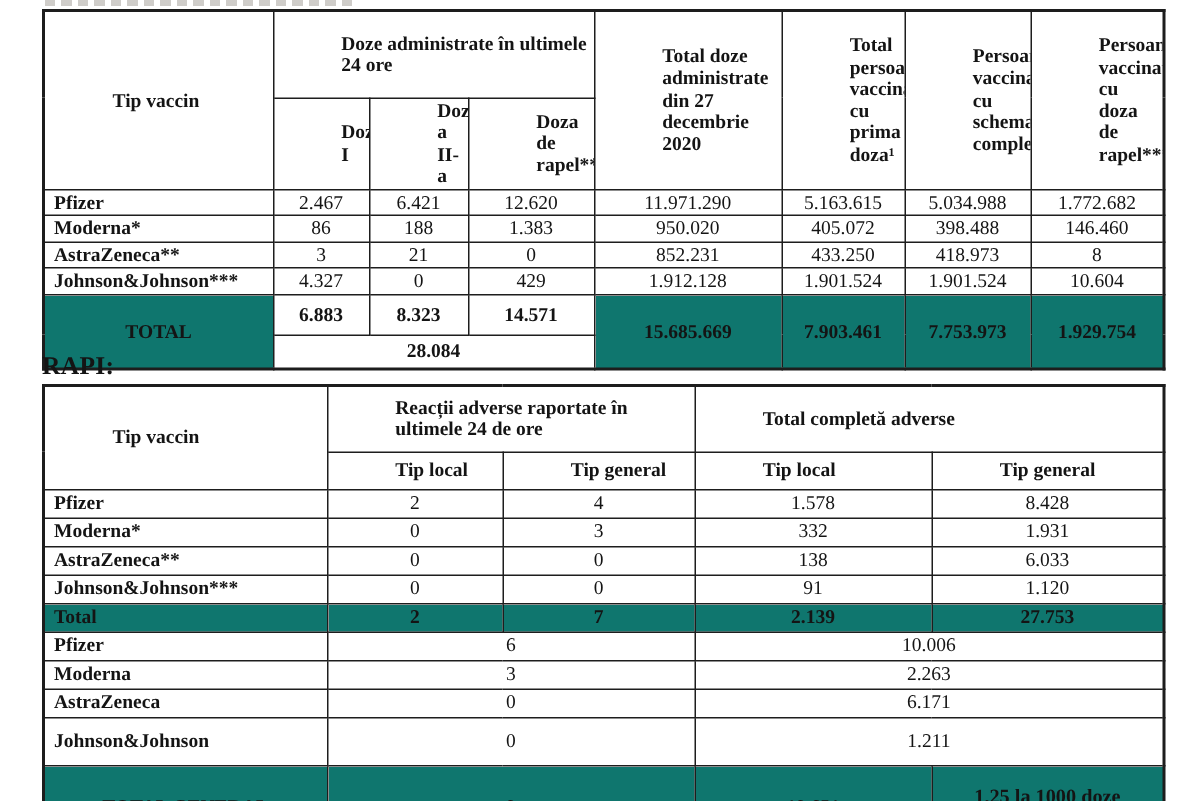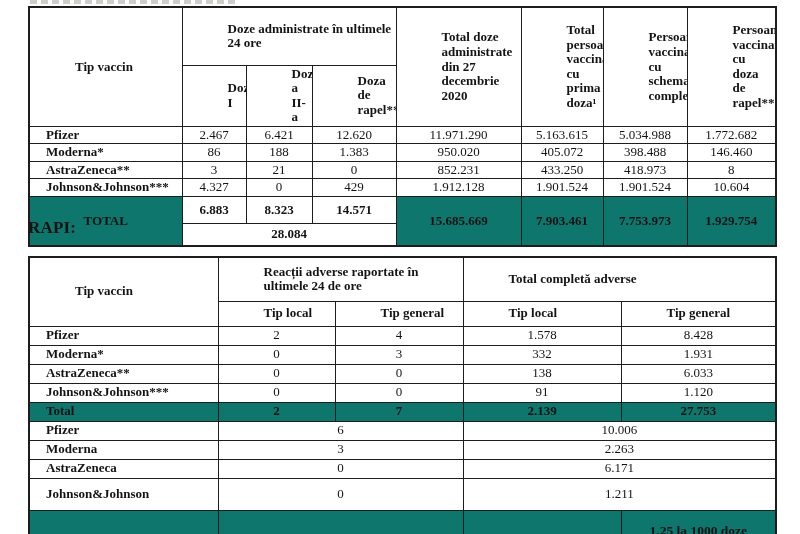--- a/index.html
+++ b/index.html
@@ -18,26 +18,26 @@
   th, td {
     border:1px solid #1d1d1d;
     font-size:13px; line-height:1.12;
     padding:1px 3px; overflow:hidden;
     vertical-align:middle;
   }
   .t1 { left:28px; top:6px;   width:747px; border:2px solid #1d1d1d; }
   .t2 { left:28px; top:256px; width:747px; border:2px solid #1d1d1d; }
   th { font-weight:bold; text-align:left;padding-left:45px; }
   td.num   { text-align:center; }
-  td.vname { font-weight:bold; text-align:left; padding-left:16px; }
+  td.vname { font-weight:bold; text-align:left; padding-left:6px; }
   td.bold  { font-weight:bold; }
   td.ctr   { text-align:center; }
   .gray { background:#0f766e; }
   .rapi-heading {
-    position:absolute; left:28px; top:218px;
+    position:absolute; left:28px; top:234px;
     font-size:17px; font-weight:bold; letter-spacing:.2px;
   }
   .rate-cell { font-size:13.5px; line-height:1.15; }
 </style>
 </head>
 <body>
 
 <div class="page">
 
   <div class="crop-remnant"></div>

